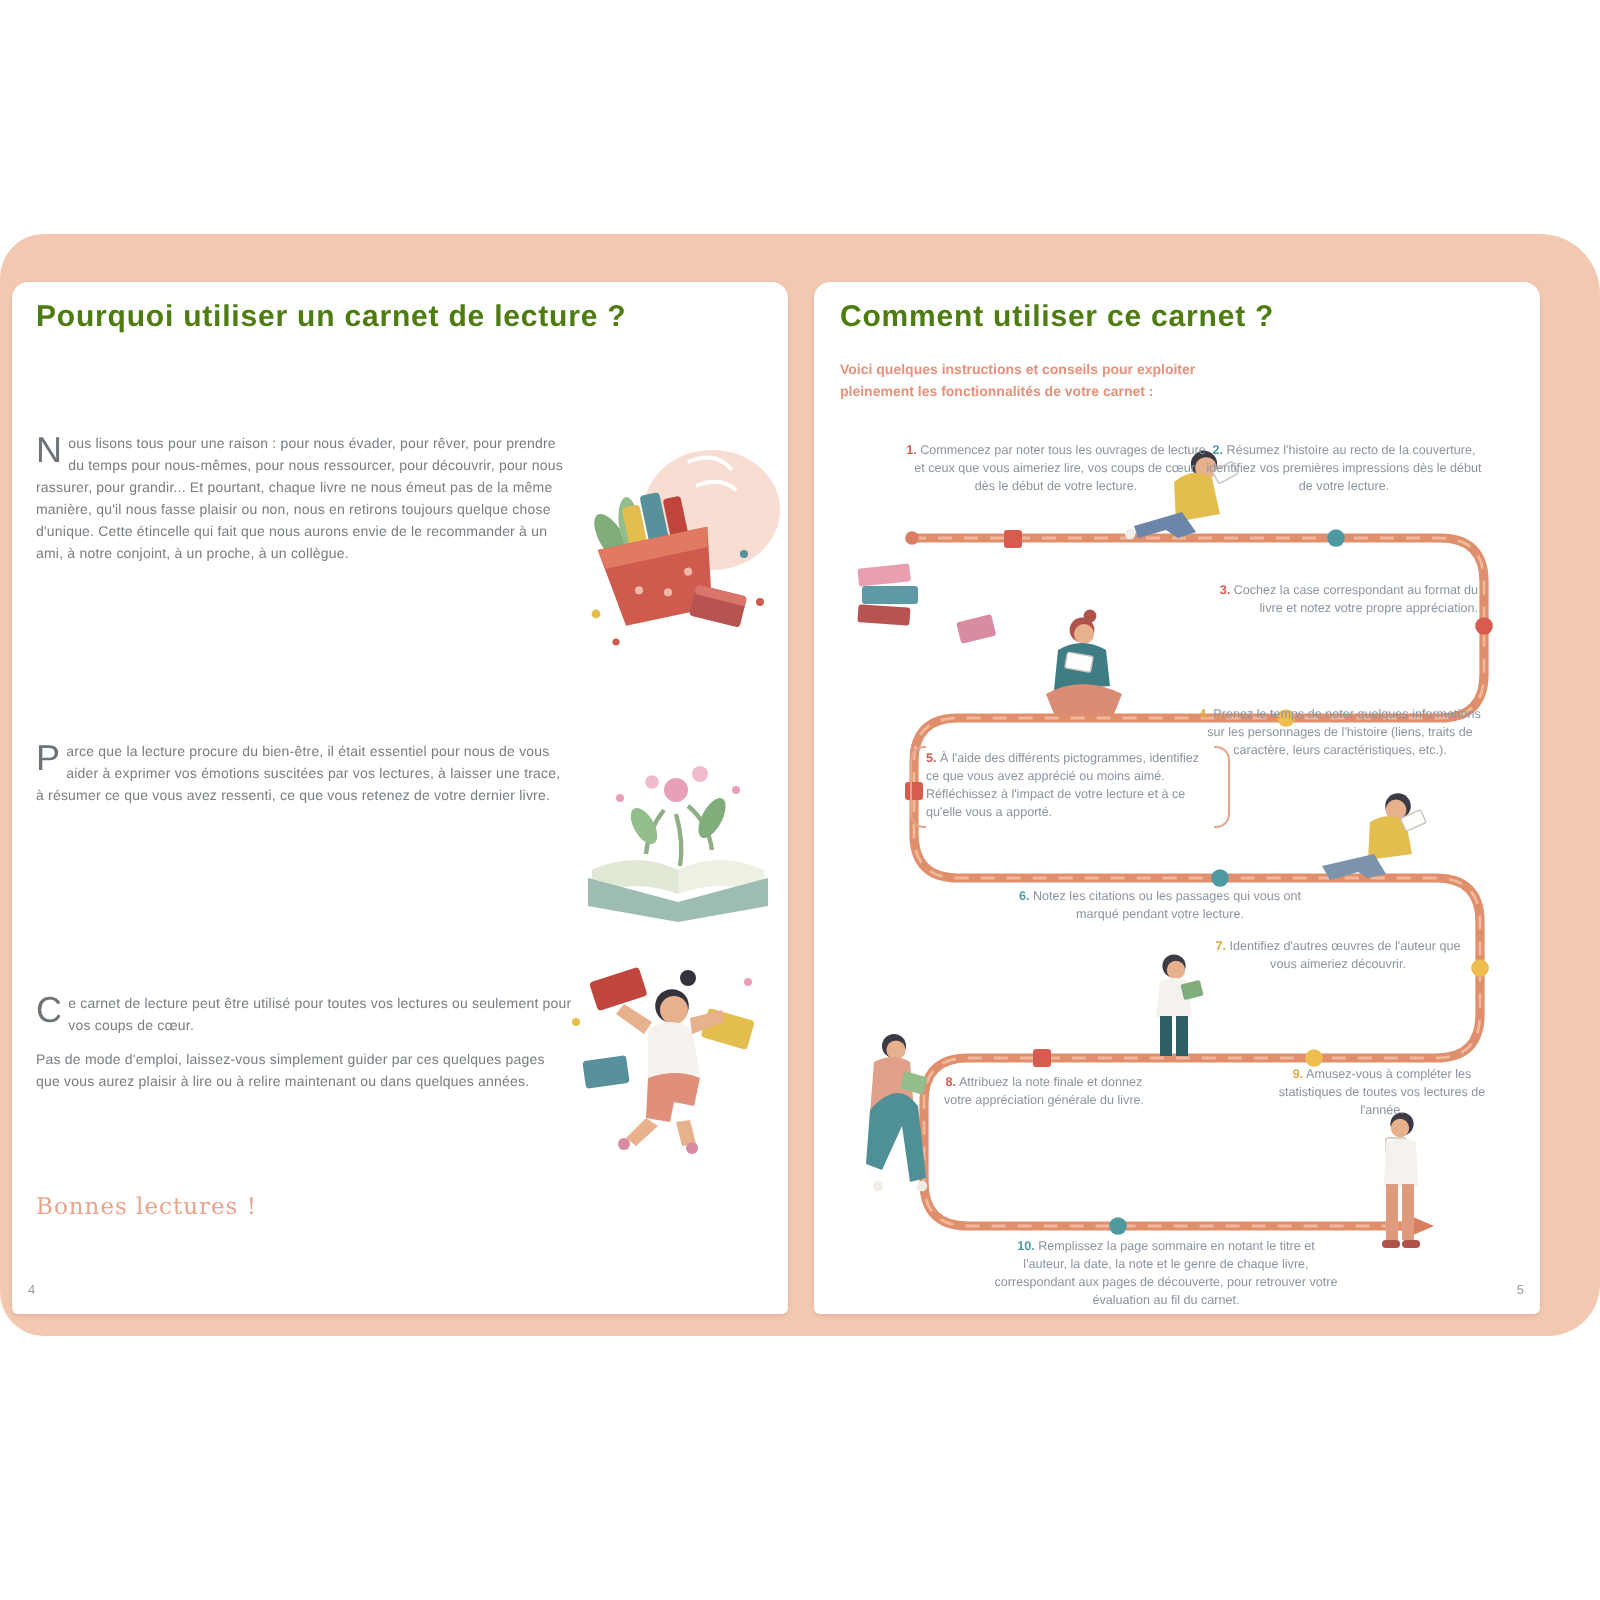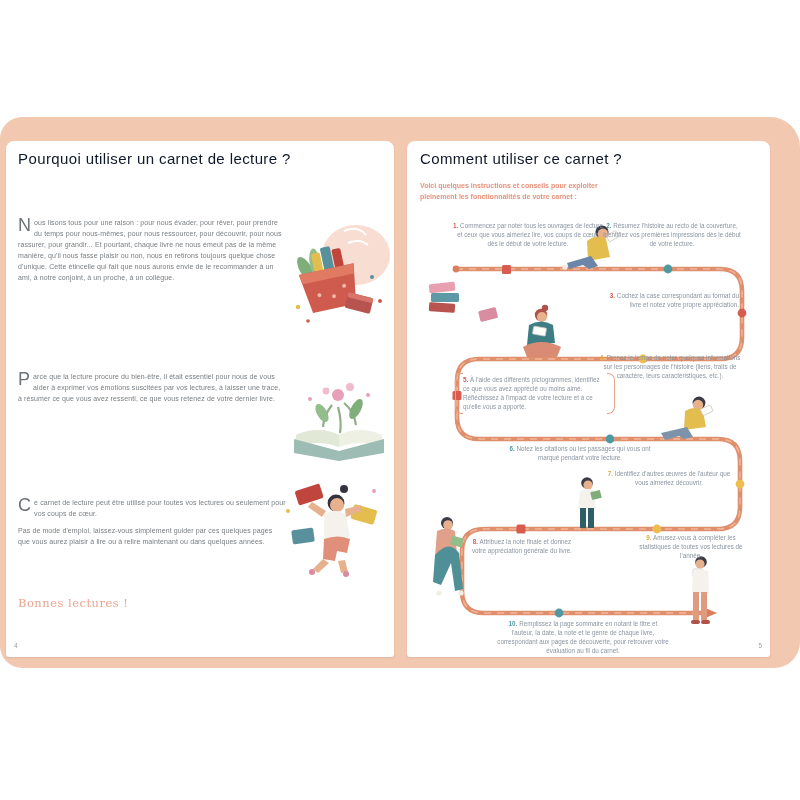--- a/index.html
+++ b/index.html
@@ -4,21 +4,21 @@
 <style>
   html,body{margin:0;padding:0;background:#ffffff;}
   .canvas{position:relative;width:800px;height:800px;background:#ffffff;overflow:hidden;
           font-family:"Liberation Sans",sans-serif;}
   .peach-bg{position:absolute;left:0;top:117px;width:800px;height:551px;
             background:#f3c8b0;border-radius:22px 30px 26px 22px;}
   .page{position:absolute;top:141px;height:516px;background:#ffffff;
         box-shadow:0 1px 2px rgba(90,60,40,.12);}
   .page-left{left:6px;width:388px;border-radius:8px 8px 3px 3px;}
   .page-right{left:407px;width:363px;border-radius:8px 8px 3px 3px;}
-  .page-title{position:absolute;font-size:15px;font-weight:400;color:#0f172a;letter-spacing:.4px;}
+  .page-title{position:absolute;font-size:15px;font-weight:700;color:#4d7c0f;letter-spacing:.4px;}
   .body-text{position:absolute;font-size:7px;line-height:1.58;color:#787d81;letter-spacing:.1px;}
   .dropcap{float:left;font-size:18px;line-height:15px;padding:1px 3px 0 0;color:#6e7377;}
   .p3b{margin-top:6px;}
   .signoff{position:absolute;font-family:"DejaVu Serif",serif;
            font-size:11.5px;color:#eaa48e;letter-spacing:.5px;}
   .pagenum{position:absolute;font-size:6.5px;color:#9a9ea1;}
   .subtitle{position:absolute;font-size:7px;font-weight:bold;line-height:1.5;color:#e8917a;width:212px;}
   .step{position:absolute;font-size:6.3px;line-height:1.45;color:#8b95a0;}
   .step .num{font-weight:bold;}
   .step[data-accent="red"] .num{color:#d75c4f;}

